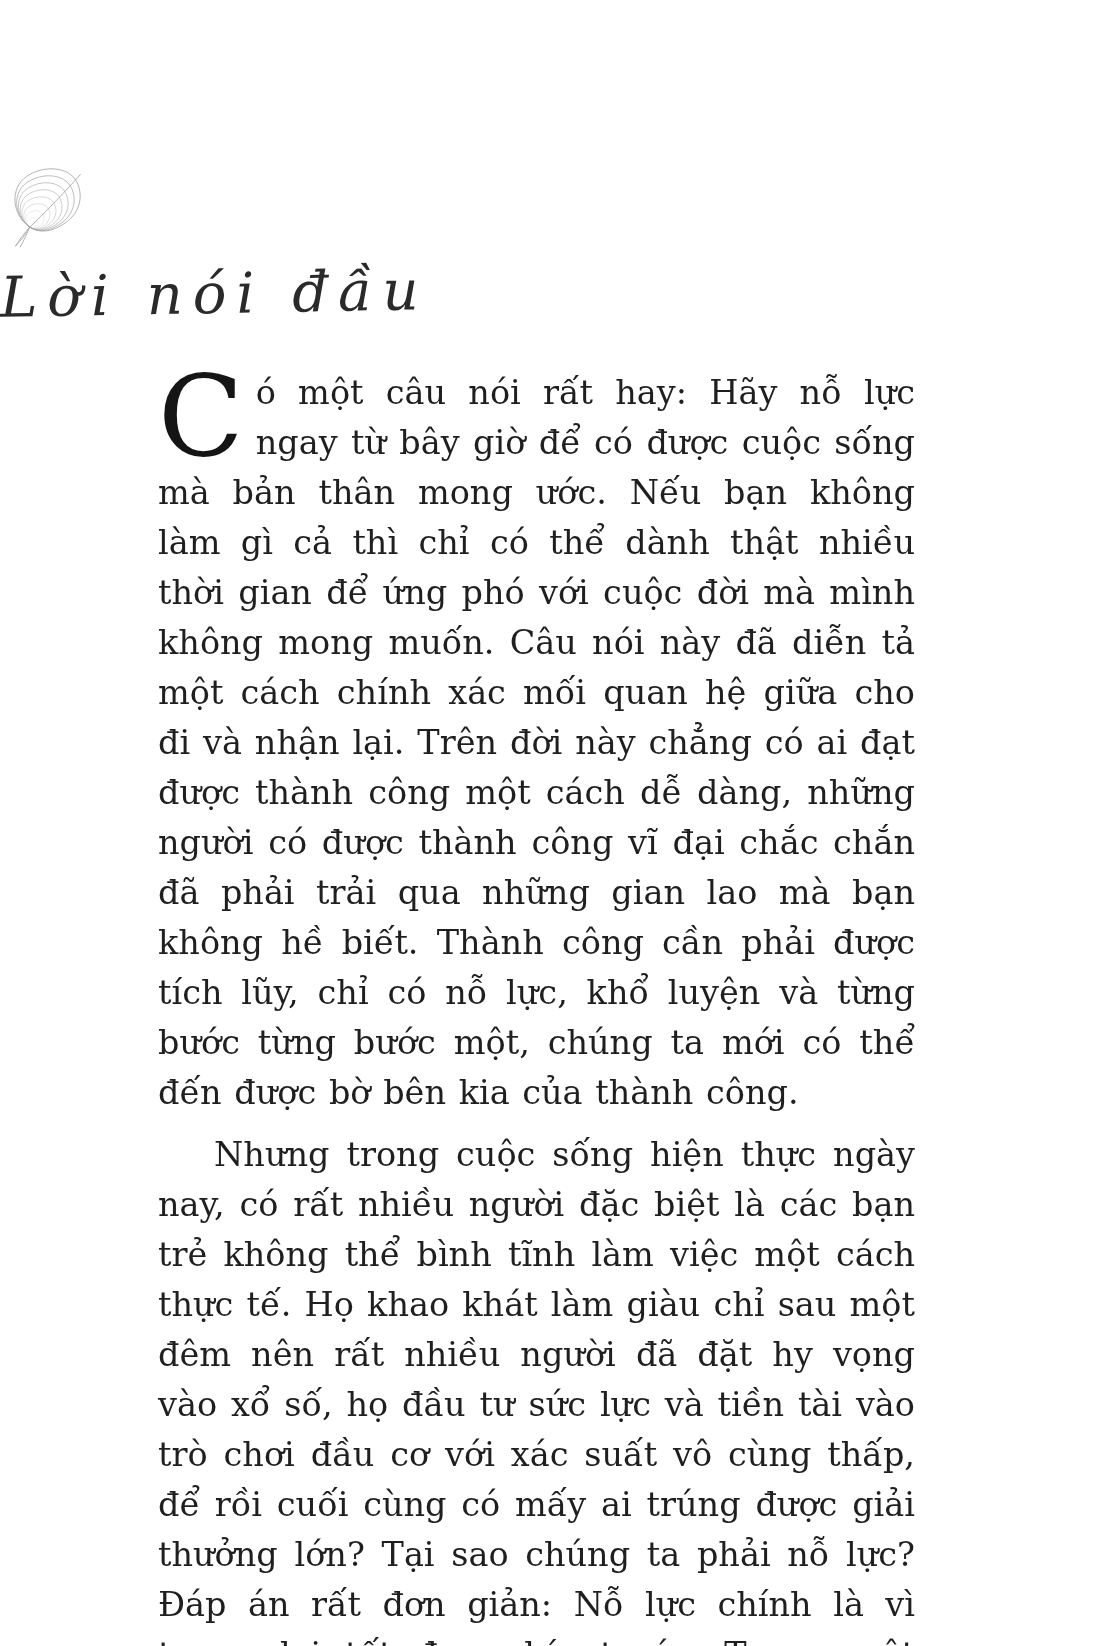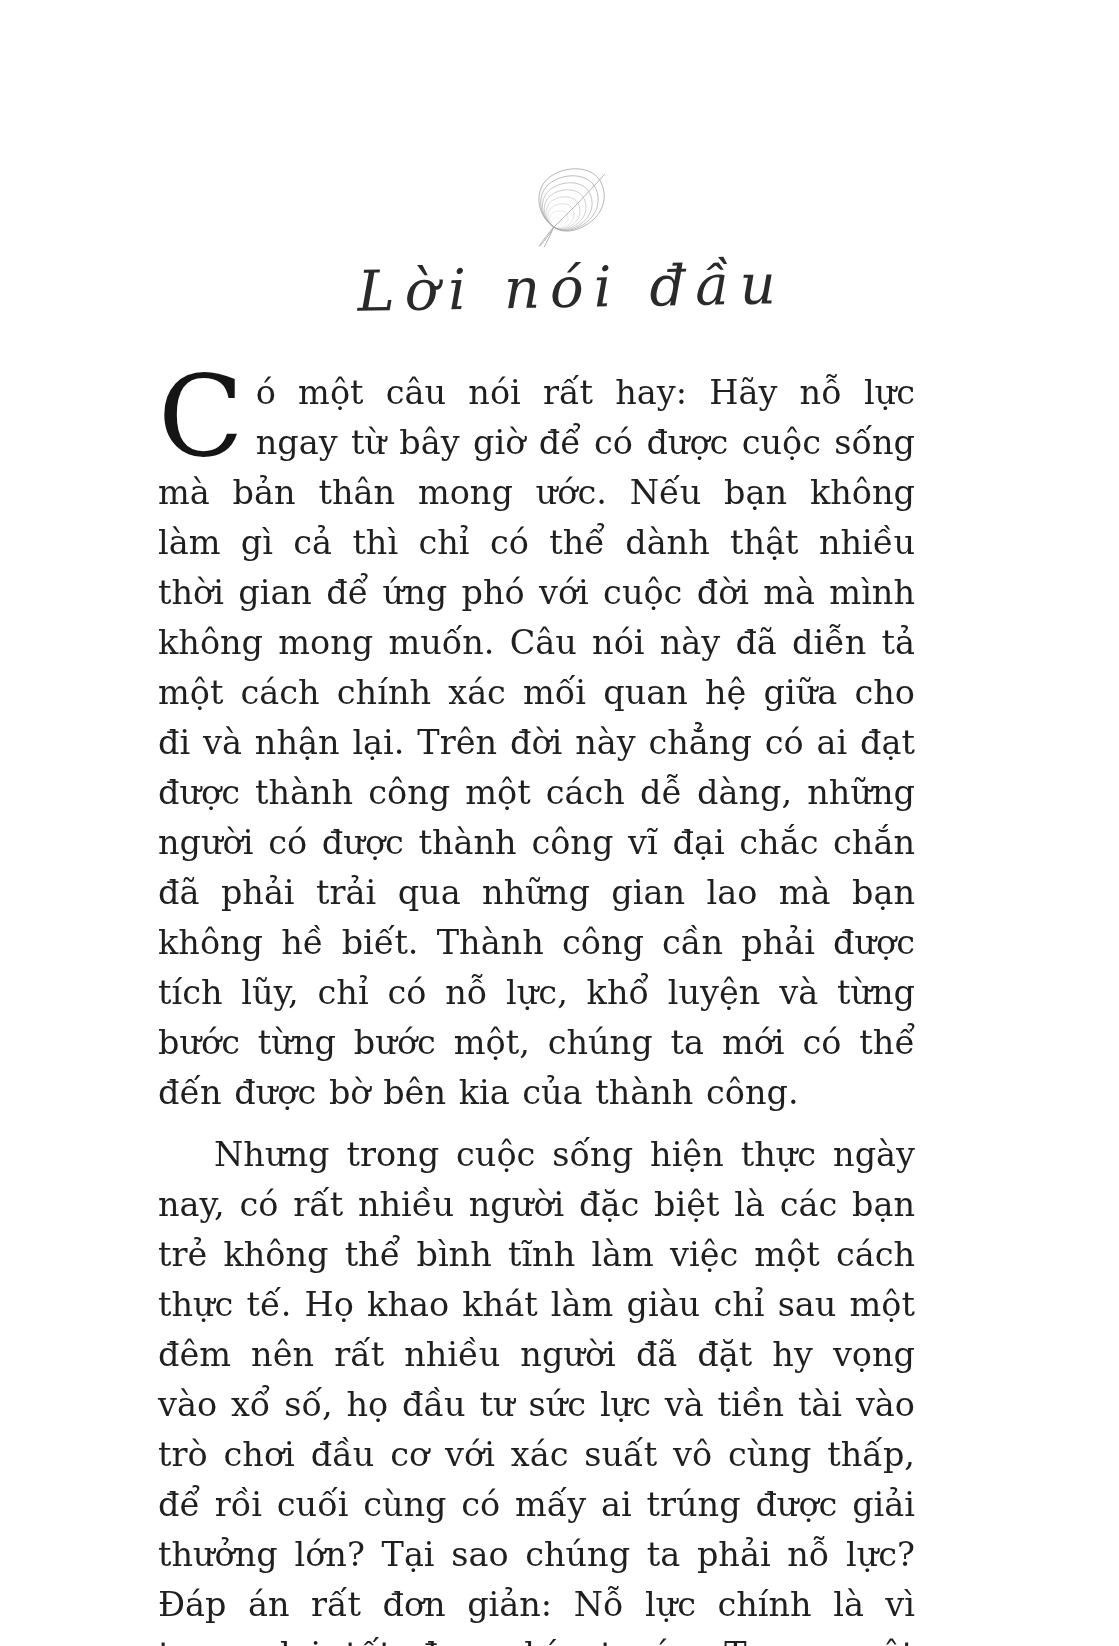--- a/index.html
+++ b/index.html
@@ -11,22 +11,21 @@
     position: relative;
     width: 1119px;
     height: 1646px;
     background: #ffffff;
     overflow: hidden;
     font-family: "DejaVu Serif", "Liberation Serif", serif;
     color: #1f1f1f;
   }
   .header {
     padding-top: 155px;
-    text-align: center;
-    padding-left: 24px;
+    text-align: left;
   }
   .leaf {
     width: 96px;
     height: 100px;
     display: inline-block;
   }
   .chapter-title {
     margin: -4px 0 0 0;
     font-weight: 400;
     font-style: italic;

